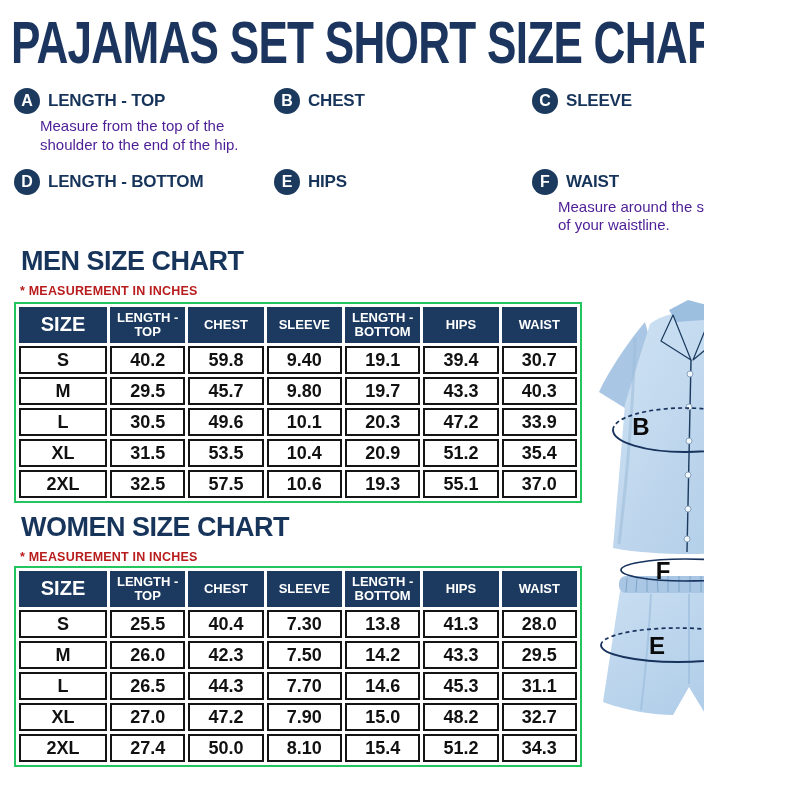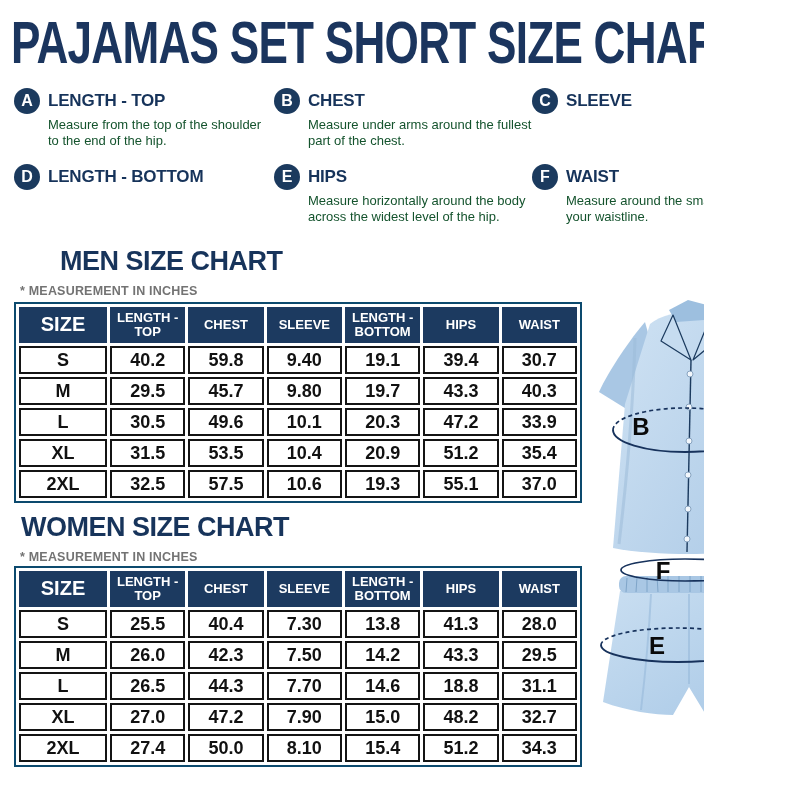--- a/index.html
+++ b/index.html
@@ -17,32 +17,32 @@
   #defs{
     position:absolute;left:14px;top:88px;width:780px;
     display:grid;grid-template-columns:260px 258px 1fr;row-gap:14px;align-items:start;
   }
   .def-head{display:flex;align-items:center;gap:8px;}
   .badge{
     width:26px;height:26px;border-radius:50%;background:#1b3a5e;color:#fff;
     font-weight:bold;font-size:16px;display:flex;align-items:center;justify-content:center;flex:0 0 26px;
   }
   .def-label{font-size:17px;font-weight:bold;color:#16335a;letter-spacing:-.2px;}
-  .def-desc{margin:3px 0 0 34px;font-size:13px;line-height:1.25;color:#14532d;max-width:232px;}
+  .def-desc{margin:3px 0 0 26px;font-size:15px;line-height:1.25;color:#4c1d95;max-width:232px;}
   
   .sec-title{position:absolute;left:21px;margin:0;font-size:27px;font-weight:bold;color:#17345b;letter-spacing:-.5px;}
-  #men-title{top:246px;margin-left:39px;}
+  #men-title{top:246px;}
   #women-title{top:512px;text-align:center;}
-  .sec-note{position:absolute;left:20px;margin:0;font-size:12.5px;font-weight:bold;color:#737373;letter-spacing:.2px;}
+  .sec-note{position:absolute;left:20px;margin:0;font-size:12.5px;font-weight:bold;color:#b91c1c;letter-spacing:.2px;}
   #men-note{top:284px;}
   #women-note{top:550px;}
   
   table.size-table{
     position:absolute;left:14px;width:568px;background:#fff;
-    border-collapse:separate;border-spacing:3px;border:2px solid #0c4a6e;table-layout:fixed;
+    border-collapse:separate;border-spacing:3px;border:2px solid #22c55e;table-layout:fixed;
   }
   #men-table{top:302px;}
   #women-table{top:566px;}
   .size-table th{
     background:#1c3a60;color:#fff;font-weight:bold;font-size:13px;line-height:1.08;
     text-align:center;vertical-align:middle;height:34px;padding:1px 2px;
   }
   .size-table th:first-child{font-size:20px;width:84px;}
   .size-table td{
     border:2px solid #141414;text-align:center;vertical-align:middle;
@@ -66,40 +66,38 @@
           <span class="badge">A</span>
           <span class="def-label">LENGTH - TOP</span>
         </div>
         <p class="def-desc">Measure from the top of the shoulder to the end of the hip.</p>
       </div>
       <div class="def">
         <div class="def-head">
           <span class="badge">B</span>
           <span class="def-label">CHEST</span>
         </div>
-        <p class="def-desc">Measure under arms around the fullest part of the chest.</p>
       </div>
       <div class="def">
         <div class="def-head">
           <span class="badge">C</span>
           <span class="def-label">SLEEVE</span>
         </div>
       </div>
       <div class="def">
         <div class="def-head">
           <span class="badge">D</span>
           <span class="def-label">LENGTH - BOTTOM</span>
         </div>
       </div>
       <div class="def">
         <div class="def-head">
           <span class="badge">E</span>
           <span class="def-label">HIPS</span>
         </div>
-        <p class="def-desc">Measure horizontally around the body across the widest level of the hip.</p>
       </div>
       <div class="def">
         <div class="def-head">
           <span class="badge">F</span>
           <span class="def-label">WAIST</span>
         </div>
         <p class="def-desc">Measure around the smallest part of your waistline.</p>
       </div>
     </section>
 
@@ -198,21 +196,21 @@
           <td>14.2</td>
           <td>43.3</td>
           <td>29.5</td>
         </tr>
         <tr>
           <td>L</td>
           <td>26.5</td>
           <td>44.3</td>
           <td>7.70</td>
           <td>14.6</td>
-          <td>18.8</td>
+          <td>45.3</td>
           <td>31.1</td>
         </tr>
         <tr>
           <td>XL</td>
           <td>27.0</td>
           <td>47.2</td>
           <td>7.90</td>
           <td>15.0</td>
           <td>48.2</td>
           <td>32.7</td>

